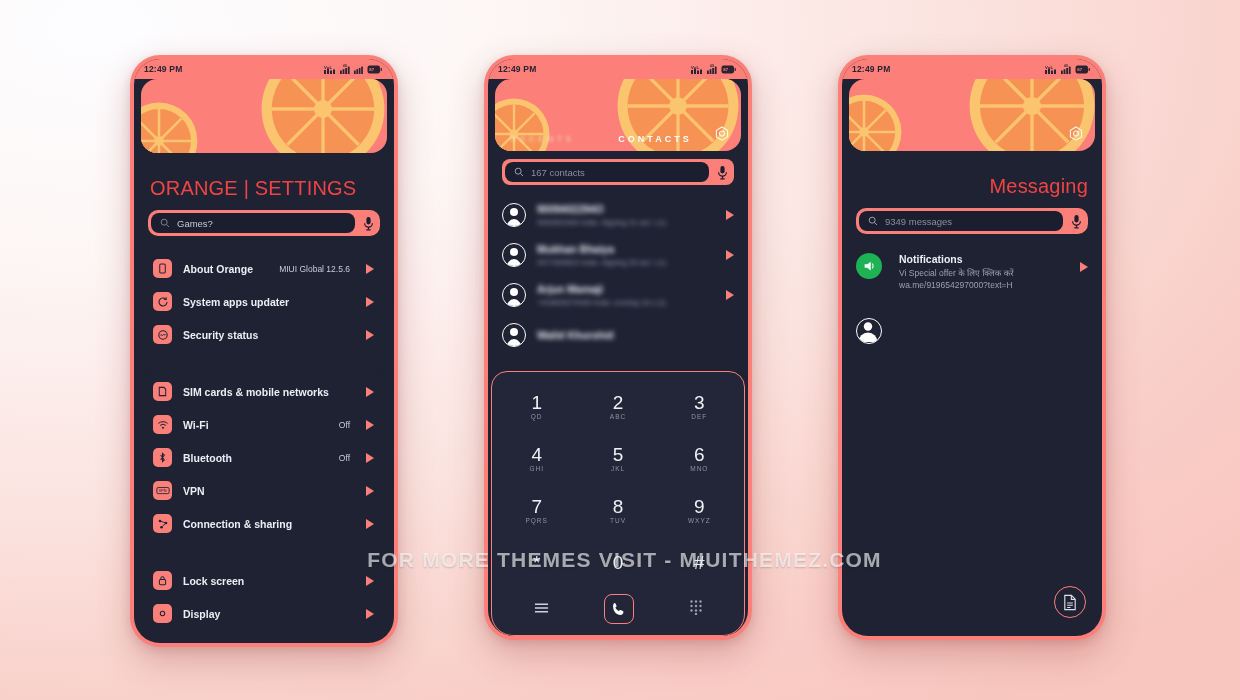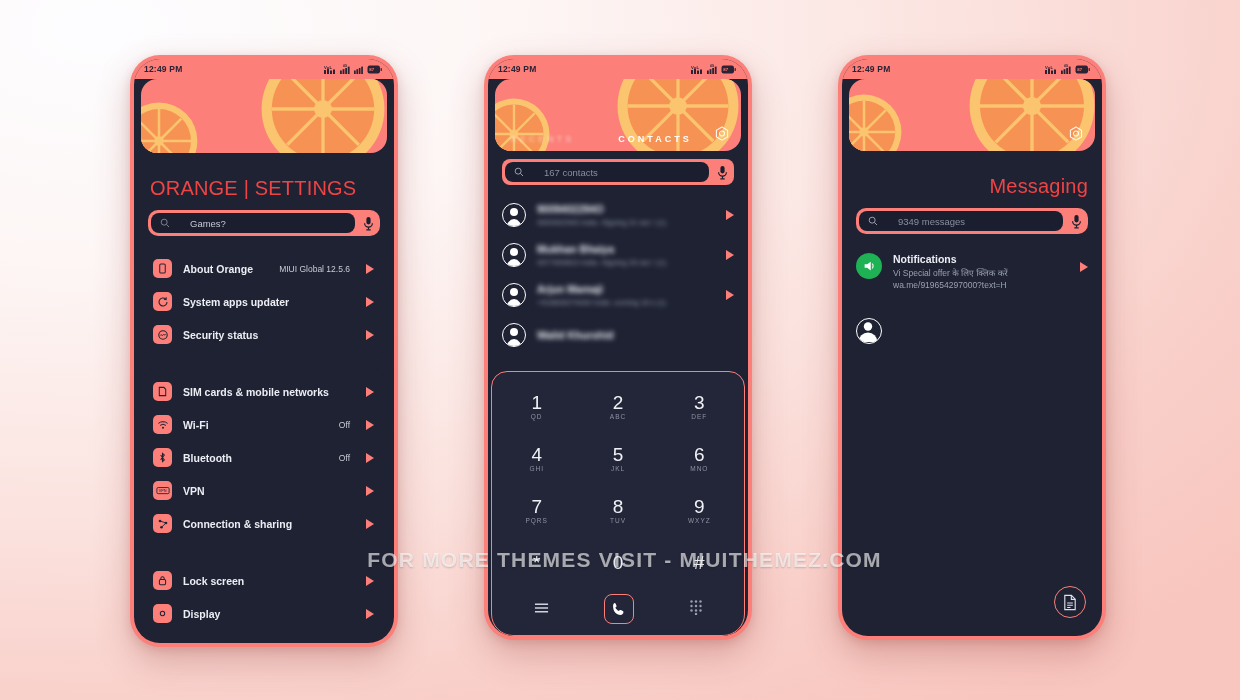--- a/index.html
+++ b/index.html
@@ -76,21 +76,21 @@
 
   .searchwrap{
     margin:10px 14px 0 14px;
     background:#fc7f79; border-radius:10px;
     height:26px; display:flex; align-items:center;
     padding:3px; gap:4px;
   }
   .searchwrap.flat{ border-radius:8px; }
   .searchbox{
     flex:1; height:100%; background:#1a1e2e; border-radius:8px;
-    display:flex; align-items:center; gap:20px; padding:0 9px;
+    display:flex; align-items:center; gap:7px; padding:0 9px;
     font-size:9.5px; color:#8a8f9e;
   }
   .mic{ width:18px; display:flex; align-items:center; justify-content:center; }
 
   
   .card{
     background:#1e2233; border-radius:16px;
     margin:10px 7px 0 7px; padding:6px 0;
   }
   .row{
@@ -141,21 +141,21 @@
   .knum{ color:#f0f1f6; font-size:19px; font-weight:300; line-height:1; }
   .ksub{ color:#8e93a3; font-size:6.5px; letter-spacing:1px; }
   .dbar{ height:46px; display:flex; align-items:center; justify-content:space-around; padding:0 14px 6px 14px; }
   .callbtn{
     width:30px; height:30px; border-radius:8px; border:1.6px solid #fc7f79;
     display:flex; align-items:center; justify-content:center;
   }
 
   
   .mlist{ padding:12px 0 0 0; }
-  .mrow{ display:flex; align-items:flex-start; gap:11px; padding:7px 14px; }
+  .mrow{ display:flex; align-items:flex-start; gap:17px; padding:7px 14px; }
   .micon{
     width:26px; height:26px; border-radius:50%; flex:0 0 26px;
     display:flex; align-items:center; justify-content:center;
   }
   .mbody{ flex:1; min-width:0; }
   .mhead{ display:flex; align-items:baseline; justify-content:space-between; gap:6px; }
   .mname{ color:#eceef4; font-size:10.5px; font-weight:bold; white-space:nowrap; }
   .mdate{ color:#bfc3cf; font-size:8px; white-space:nowrap; }
   .mtxt{ color:#9ba1b1; font-size:8.5px; line-height:1.45; margin-top:2px; }
   .compose{

